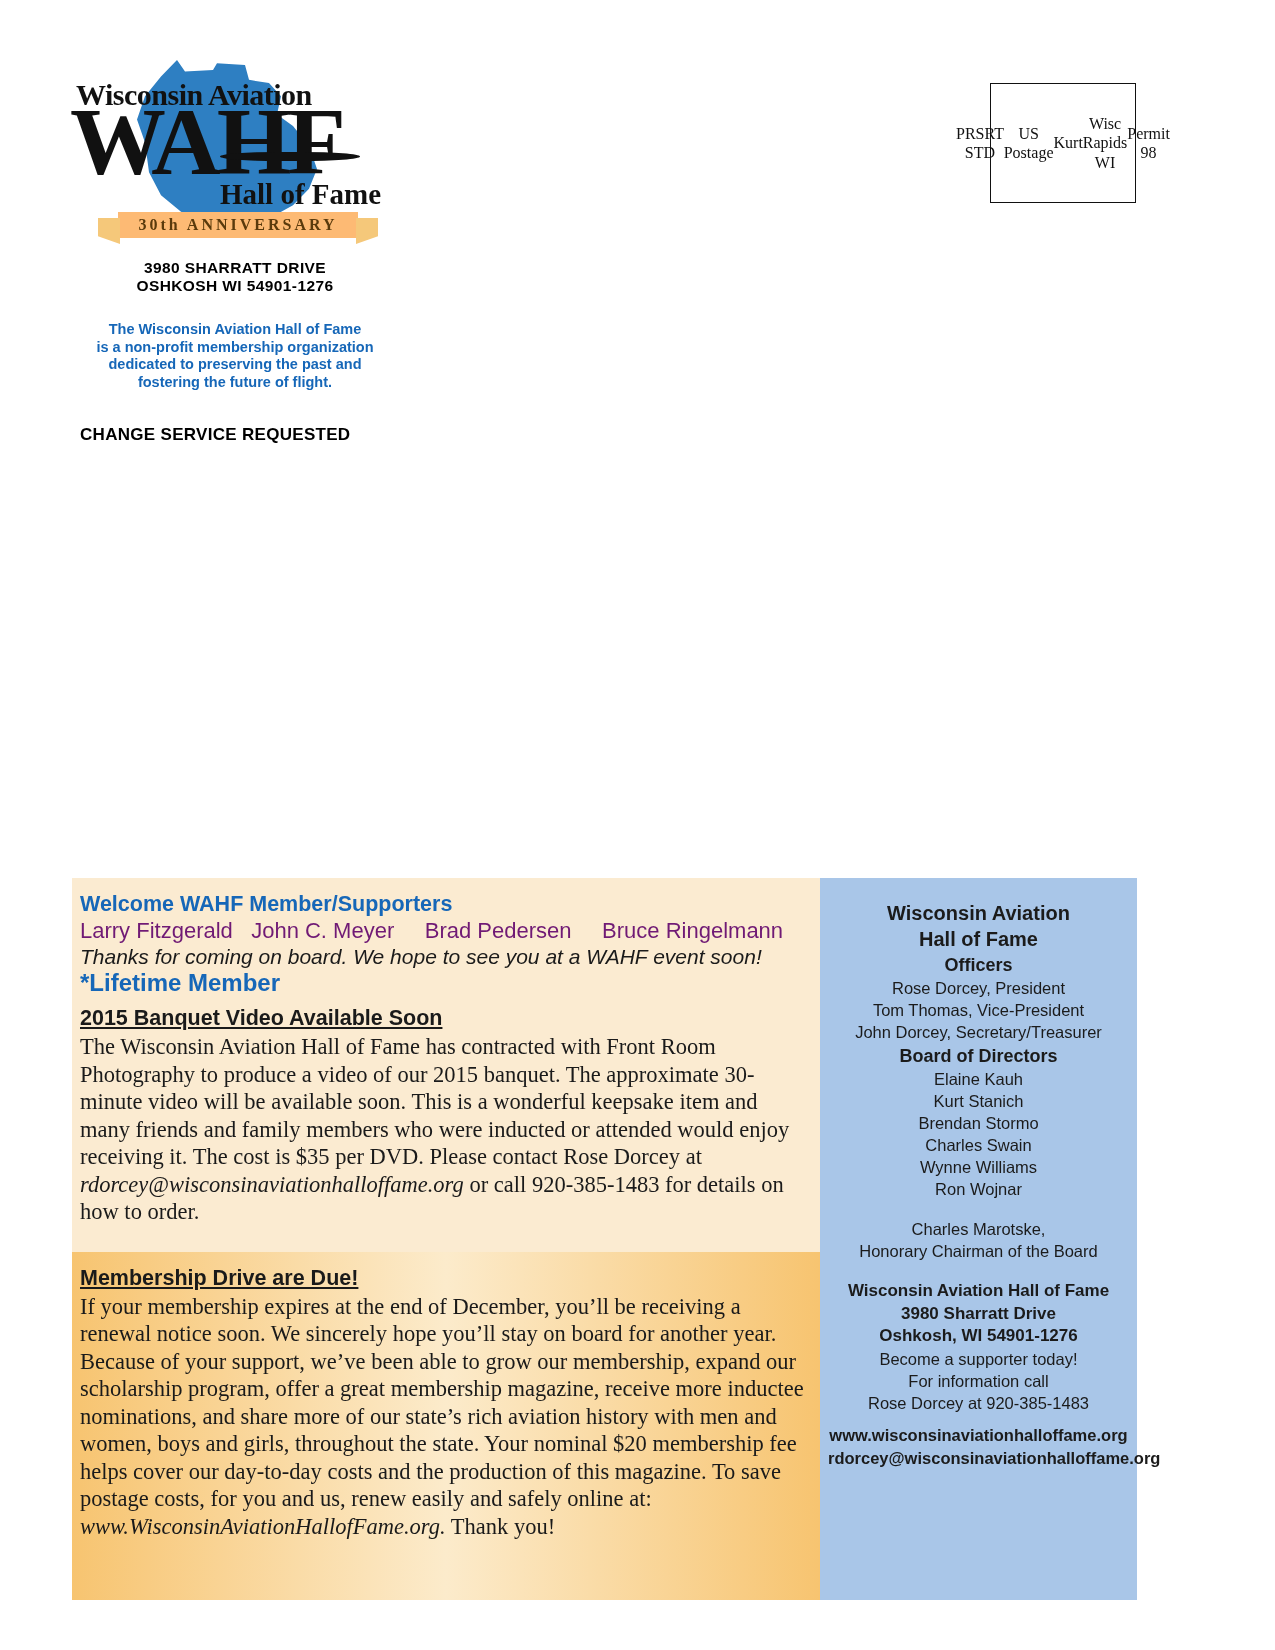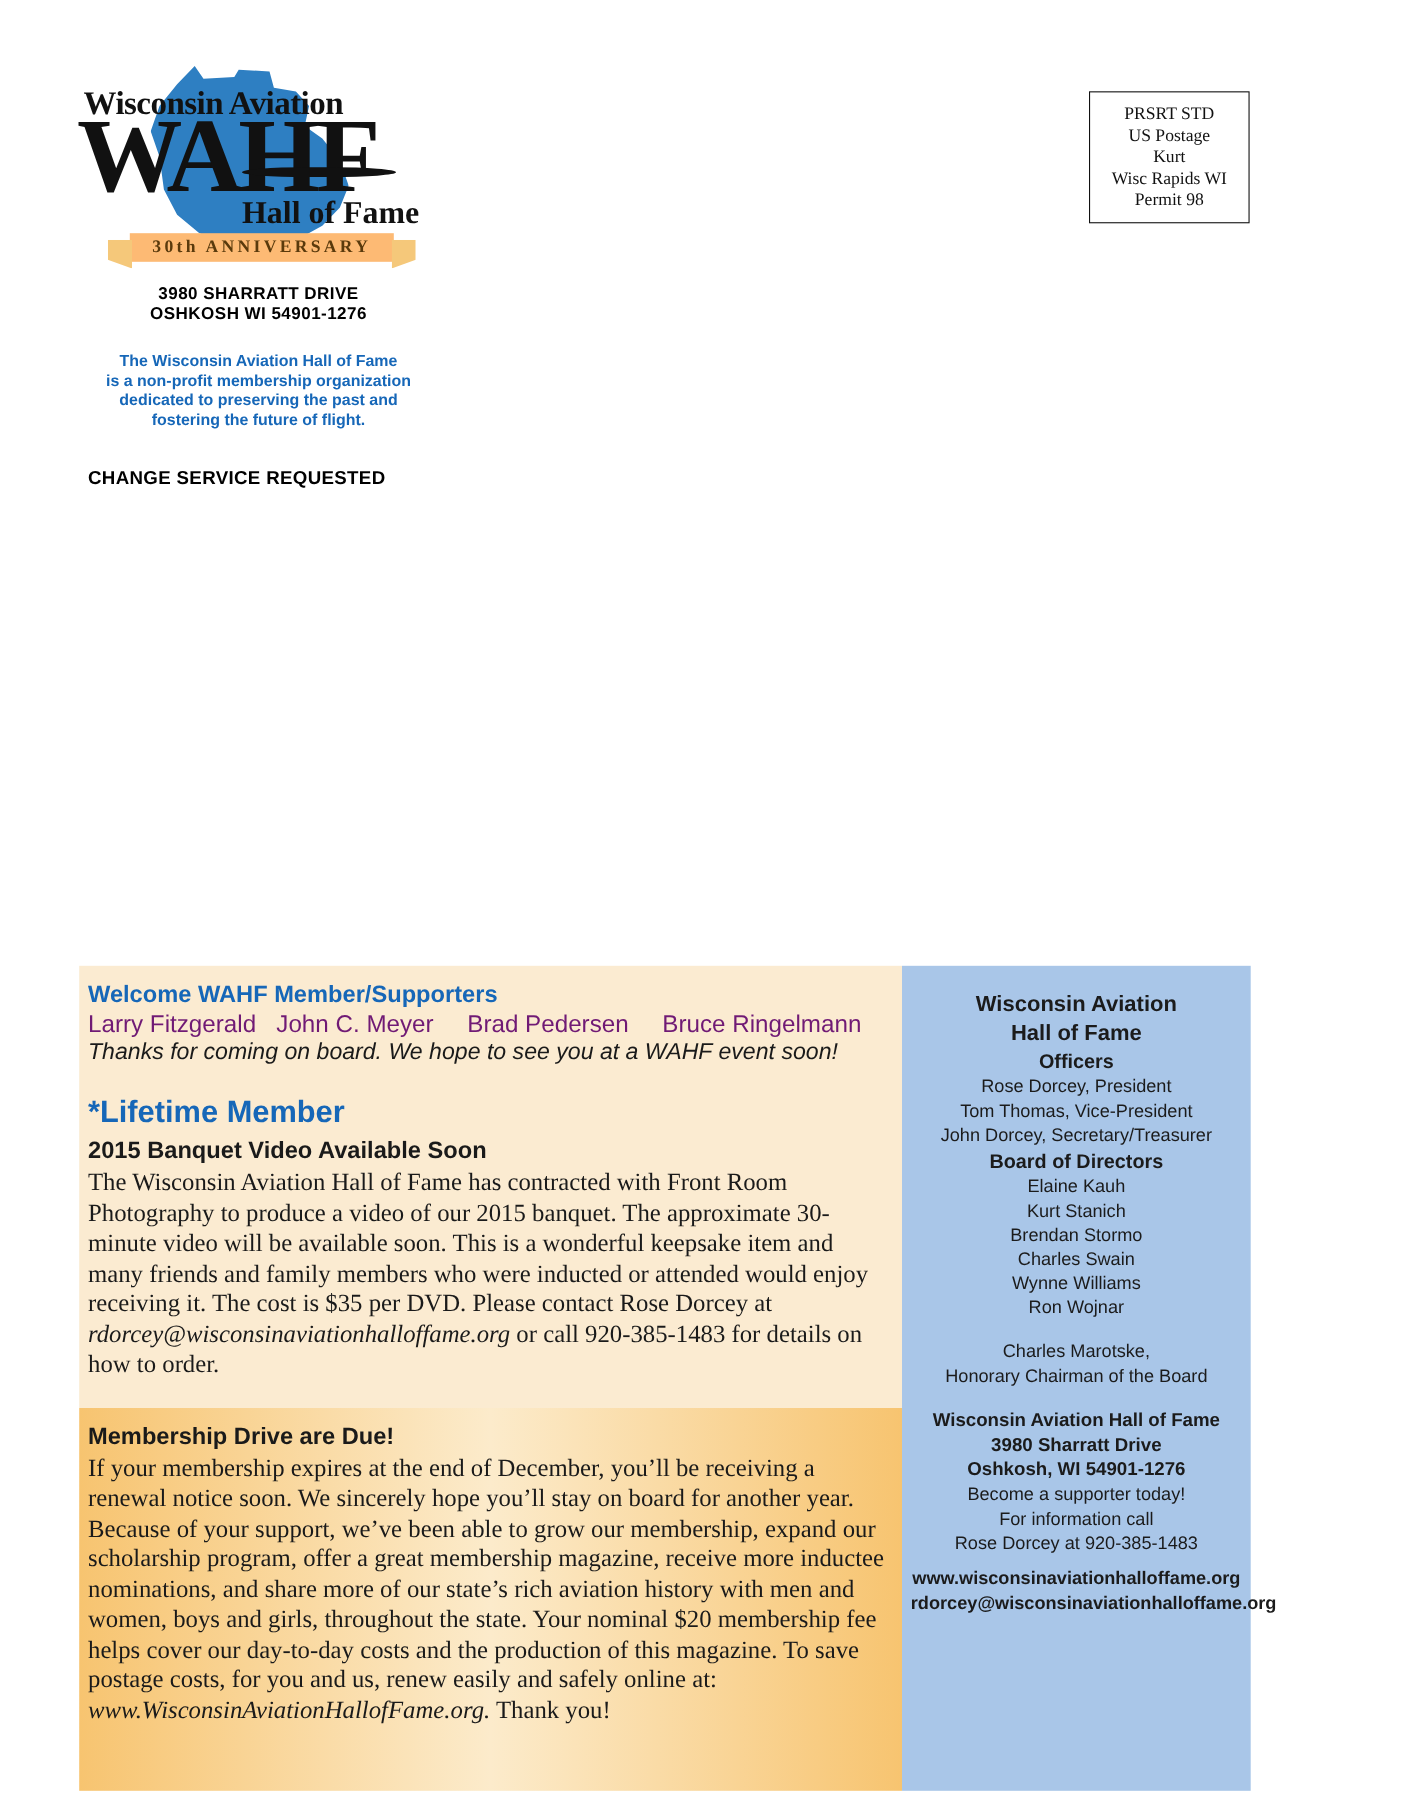--- a/index.html
+++ b/index.html
@@ -145,21 +145,20 @@
   
   #permit-box {
     position: absolute;
     left: 990px;
     top: 83px;
     width: 146px;
     height: 120px;
     border: 1.5px solid #111;
     box-sizing: border-box;
     display: flex;
-    flex-direction: column;
     align-items: center;
     justify-content: center;
     font-family: "Liberation Serif", serif;
     font-size: 16px;
     line-height: 19.5px;
     color: #111;
     text-align: center;
   }
 
   
@@ -188,39 +187,39 @@
     margin: 0 0 1px 0;
     font-size: 21.5px;
     font-weight: bold;
     color: #1667B8;
   }
   h2.head-dark {
     margin: 10px 0 2px 0;
     font-size: 21.5px;
     font-weight: bold;
     color: #1a1a1a;
+    text-decoration: underline;
   }
   .names-line {
     font-size: 22px;
     color: #701a75;
     line-height: 26px;
     white-space: pre;
   }
   .thanks-line {
     font-size: 21px;
     font-style: italic;
     color: #1a1a1a;
     line-height: 26px;
   }
   .lifetime-line {
-    font-size: 28px;
+    font-size: 24px;
     font-weight: bold;
     color: #1667B8;
     line-height: 26px;
-    margin-top: 28px;
   }
   p.body-serif {
     margin: 0;
     font-family: "Liberation Serif", serif;
     font-size: 22.5px;
     line-height: 27.5px;
     color: #1a1a1a;
     text-align: left;
   }
   p.body-serif .ital { font-style: italic; }

